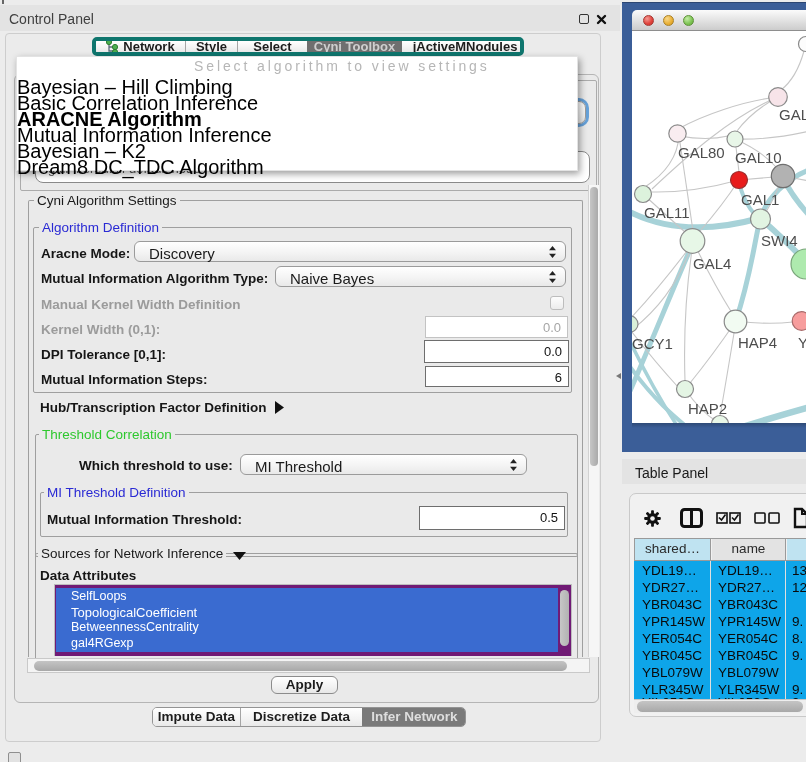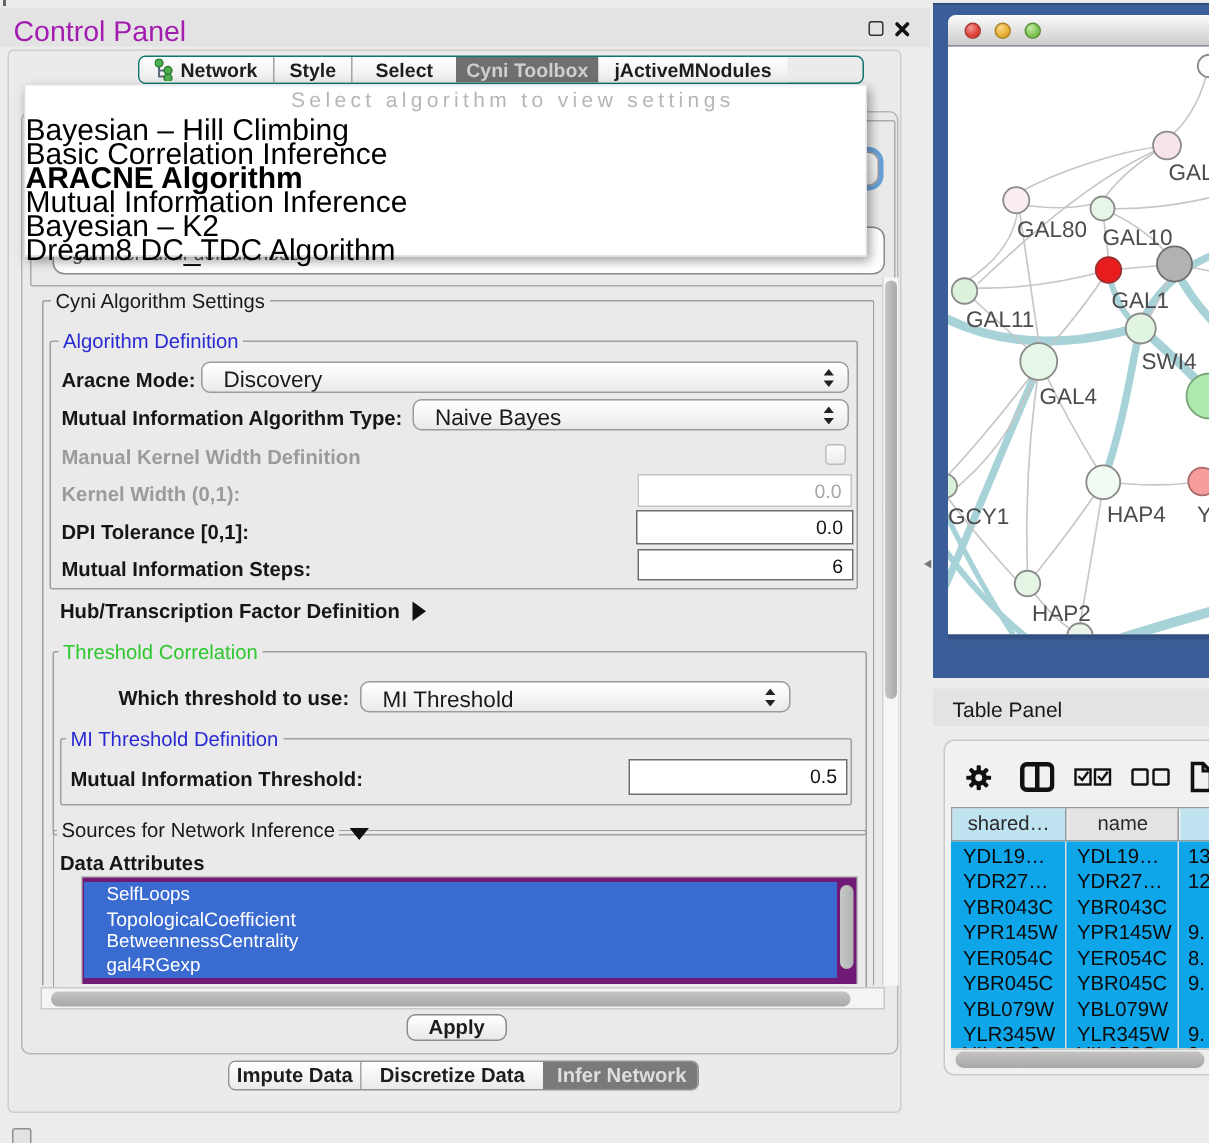--- a/index.html
+++ b/index.html
@@ -17,30 +17,30 @@
 .gtitle{position:absolute;font-size:13.5px;background:#eaeaea;padding:0 3px;white-space:nowrap}
 .gbox{position:absolute;border:1px solid #9f9f9f;border-radius:2px}
 .pitem{position:absolute;left:17px;font-size:20px;color:#000;white-space:nowrap}
 .cell{position:absolute;font-size:13.5px;color:#0a0a0a;white-space:nowrap}
 </style></head>
 <body>
 
 <div class="abs" style="left:2px;top:0;width:2px;height:4px;background:#666"></div>
 
 <div class="abs" style="left:0;top:5px;width:620px;height:26px;background:#e3e3e3"></div>
-<div class="abs" style="left:9px;top:11px;font-size:19px;color:#a21caf">Control Panel</div>
+<div class="abs" style="left:9px;top:11px;font-size:14px;color:#404040">Control Panel</div>
 
 <div class="abs" style="left:579px;top:14px;width:10px;height:10px;border:1.6px solid #333;border-radius:2px"></div>
 <svg class="abs" style="left:596px;top:14px" width="11" height="11" viewBox="0 0 11 11">
     <path d="M2 2 L9 9 M9 2 L2 9" stroke="#111" stroke-width="2.4" stroke-linecap="round"></path>
   </svg>
 
 <div class="abs" style="left:5px;top:33px;width:596px;height:709px;background:#ebebeb;border:1px solid #cdcdcd;border-radius:4px"></div>
 
-<div class="abs" style="left:92px;top:37px;width:484px;height:19px;border:1px solid #0f766e;border-radius:5px;overflow:hidden">
+<div class="abs" style="left:92px;top:37px;width:432px;height:19px;border:4px solid #0f766e;border-radius:5px;overflow:hidden">
   <div class="tabseg" style="left:0;width:89px">
     <svg width="13" height="15" viewBox="0 0 13 15" style="margin-right:4px">
         <path d="M3 4 L3 12 L8 12 M3 8 L8 8" stroke="#5a6b7a" stroke-width="1.3" fill="none"></path>
         <circle cx="3" cy="3" r="2.6" fill="#4caf50" stroke="#2e7d32"></circle>
         <circle cx="9" cy="8" r="2.6" fill="#4caf50" stroke="#2e7d32"></circle>
         <circle cx="9" cy="13" r="2.6" fill="#4caf50" stroke="#2e7d32"></circle>
       </svg>
     Network</div>
   <div class="tabseg" style="left:89px;width:52px;border-left:1px solid #a5a5a5">Style</div>
   <div class="tabseg" style="left:141px;width:70px;border-left:1px solid #a5a5a5">Select</div>

